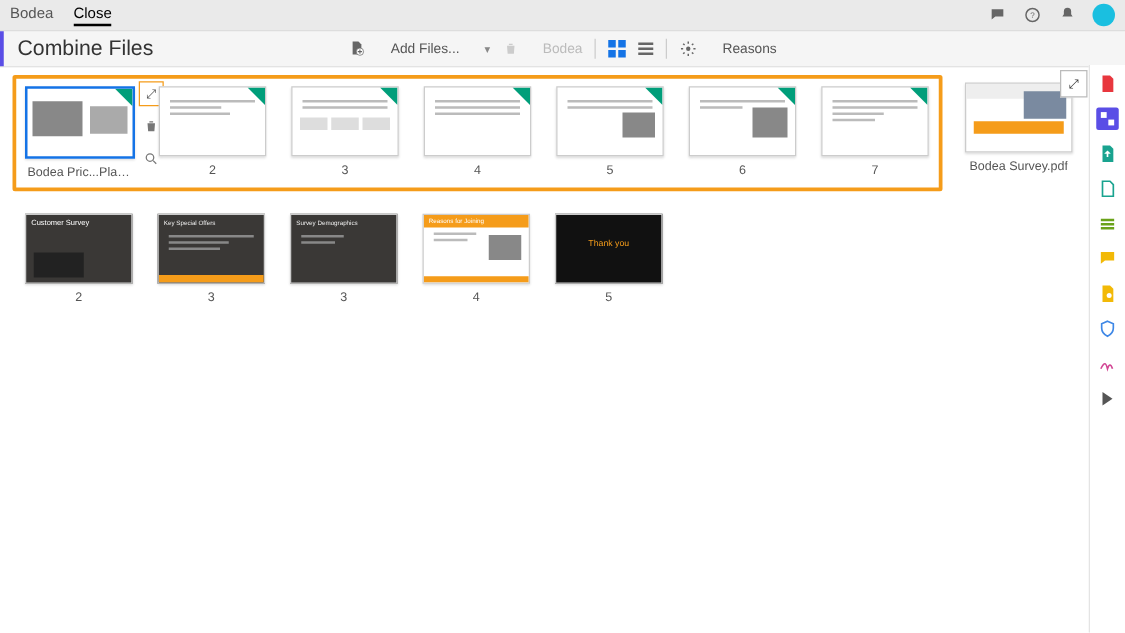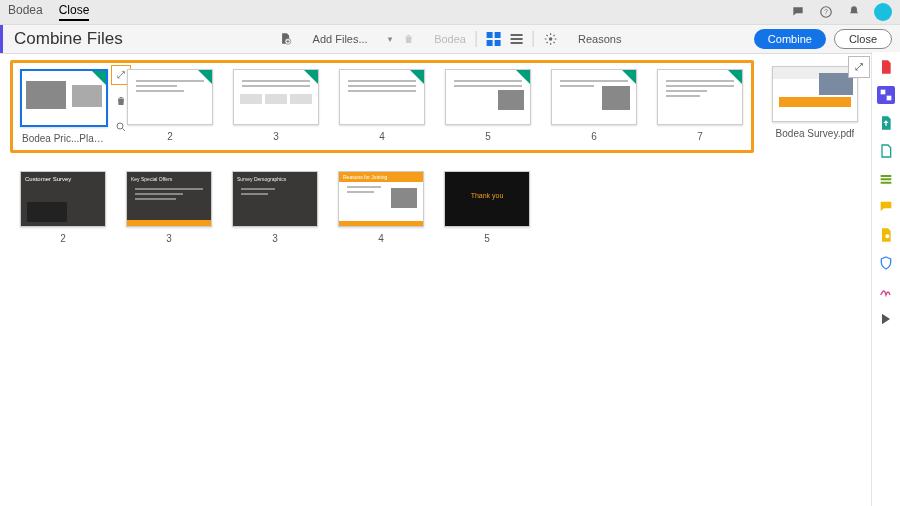--- a/index.html
+++ b/index.html
@@ -115,24 +115,20 @@
     </div>
     <div style="width:1px;height:16px;background:#ccc;"></div>
     <div class="tb-btn">
       <svg width="14" height="14" viewBox="0 0 24 24">
           <circle cx="12" cy="12" r="3" fill="#666"></circle>
           <path fill="none" stroke="#666" stroke-width="2" d="M12 2v3M12 19v3M2 12h3M19 12h3M5 5l2 2M17 17l2 2M19 5l-2 2M5 19l2-2"></path>
         </svg>
       <span>Reasons</span>
     </div>
   </div>
-  <div class="tb-right">
-    <button class="btn btn-primary">Combine</button>
-    <button class="btn btn-sec">Close</button>
-  </div>
 </div>
 
 <div class="main">
 
   <div style="display:flex;align-items:flex-start;gap:16px;">
     <div class="group-row selected" style="flex:0 0 auto;">
 
       <div class="thumb first-thumb">
         <div class="slide">
           <div class="tri"></div>

